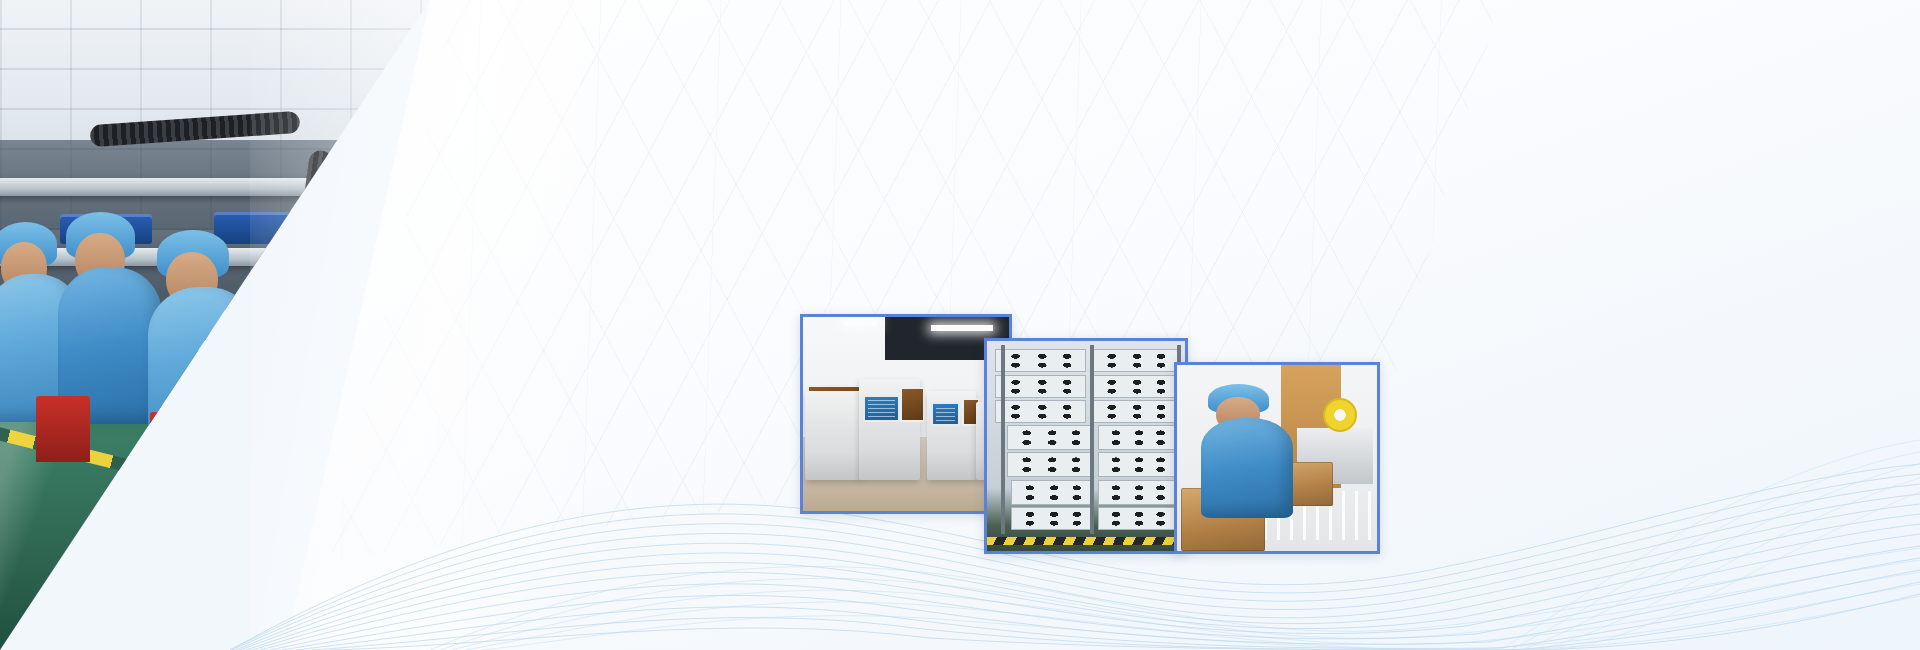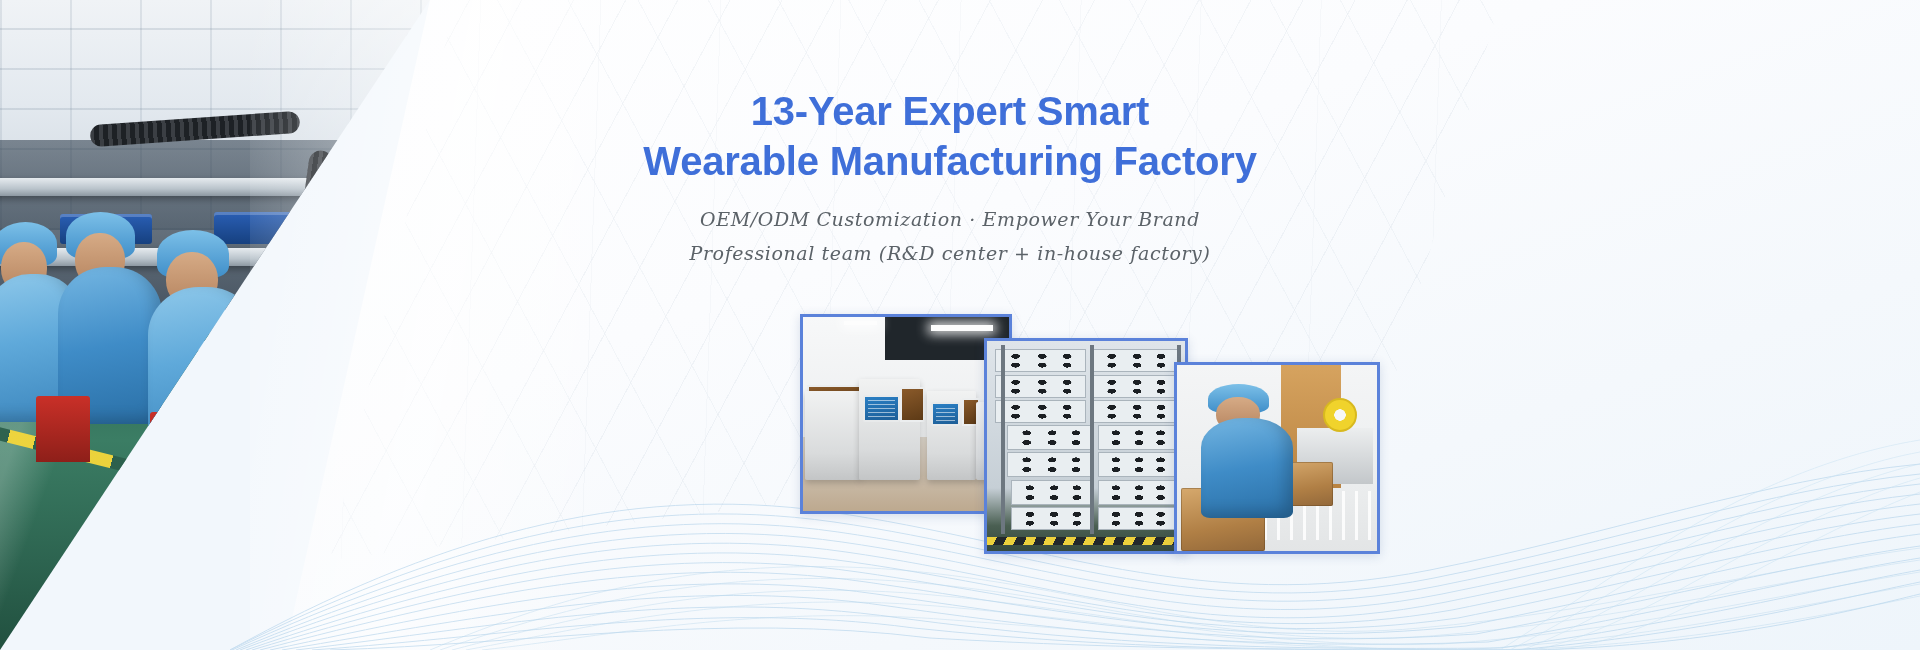--- a/index.html
+++ b/index.html
@@ -394,28 +394,20 @@
 
       <div class="carton" style="left:-10px; top:460px; width:190px; height:150px;"></div>
       <div class="carton" style="left:120px; top:498px; width:150px; height:130px;"></div>
     </div>
   </div>
 
   <div class="center-wedge"></div>
   <div class="wedge-texture"></div>
   <div class="glow-l"></div>
 
-  <div class="text-block">
-    <div class="headline">13-Year Expert Smart</div>
-    <div class="headline">Wearable Manufacturing Factory</div>
-    <div class="sub-wrap">
-      <div class="subline">OEM/ODM Customization · Empower Your Brand</div>
-      <div class="subline">Professional team (R&amp;D center + in-house factory)</div>
-    </div>
-  </div>
 
   <div class="wave-layer">
     <svg viewBox="0 0 1920 230" preserveAspectRatio="none">
       <g fill="none" stroke="#a9cde8" stroke-width="1" opacity="0.55">
         <path d="M230,230 C430,120 620,62 830,92 C1040,122 1200,196 1430,150 C1620,112 1760,60 1920,44"></path>
         <path d="M230,230 C434,128 624,72 834,102 C1044,132 1204,204 1434,158 C1624,120 1764,70 1920,54"></path>
         <path d="M232,230 C438,136 628,82 838,112 C1048,142 1208,212 1438,166 C1628,128 1768,80 1920,64"></path>
         <path d="M236,230 C442,144 632,92 842,122 C1052,152 1212,220 1442,174 C1632,136 1772,90 1920,74"></path>
         <path d="M240,230 C446,152 636,102 846,132 C1056,162 1216,228 1446,182 C1636,144 1776,100 1920,84"></path>
         <path d="M246,230 C452,160 642,112 852,142 C1062,172 1222,230 1452,190 C1642,152 1782,110 1920,94"></path>

